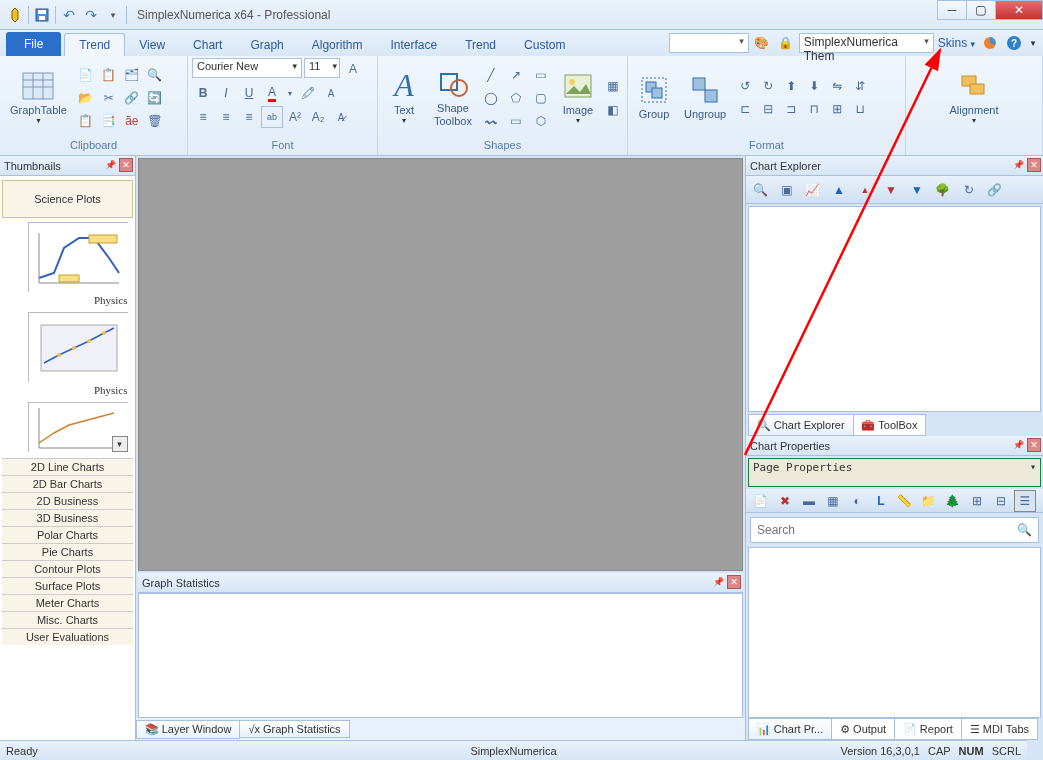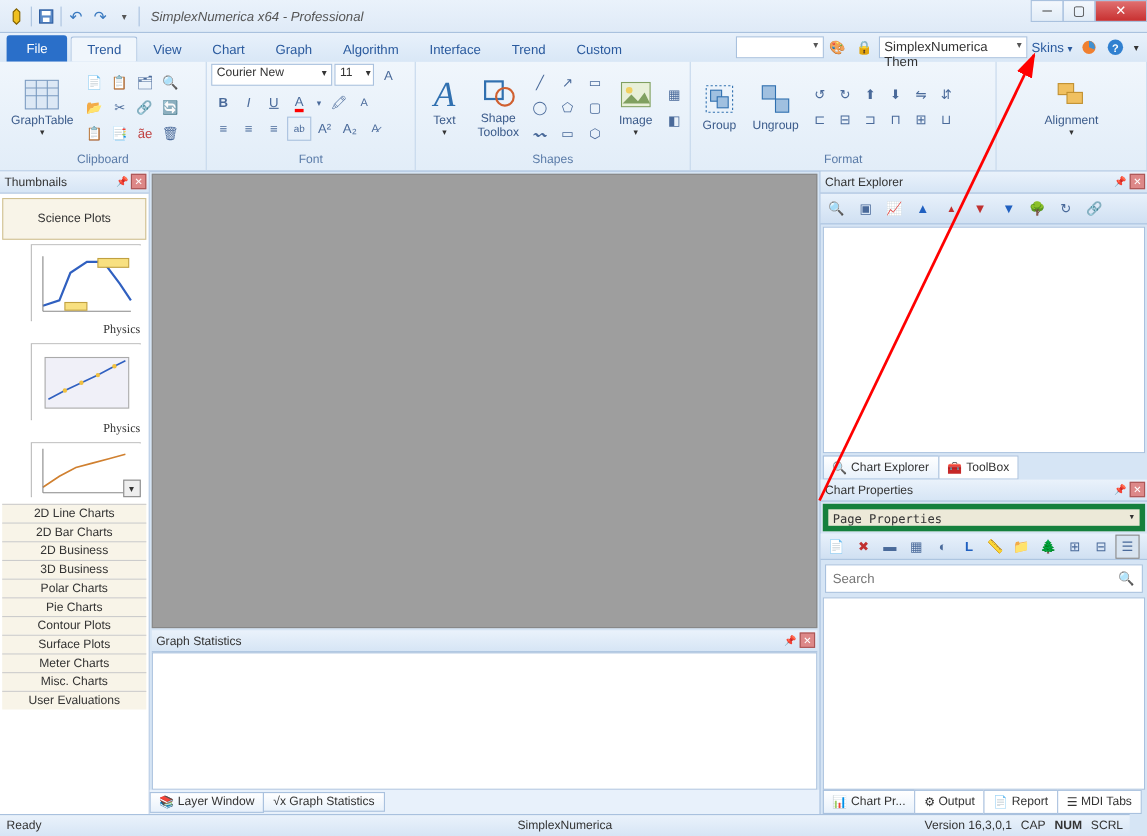--- a/index.html
+++ b/index.html
@@ -3,21 +3,21 @@
 <meta charset="utf-8">
 <style>
   * { box-sizing: border-box; margin:0; padding:0; }
   body { font-family: "Segoe UI", Tahoma, sans-serif; font-size:12px; background:#d6e5f5; width:1043px; height:760px; overflow:hidden; position:relative; color:#333; }
   
   
   .titlebar { height:30px; background:linear-gradient(#eaf2fb,#dfeaf7); border-bottom:1px solid #a9c1de; display:flex; align-items:center; padding:0 4px; position:relative; }
   .titlebar .qat { display:flex; align-items:center; gap:0px; }
   .titlebar .qat-item { width:22px; height:22px; display:flex; align-items:center; justify-content:center; cursor:pointer; }
   .titlebar .sep { width:1px; height:18px; background:#a9c1de; margin:0 2px; }
-  .titlebar .title { margin-left:8px; color:#555;font-style:italic; }
+  .titlebar .title { margin-left:8px; color:#555; }
   .winbtns { position:absolute; right:0; top:0; display:flex; }
   .winbtn { width:30px; height:20px; border:1px solid #a9c1de; background:linear-gradient(#f4f8fd,#e1ecf7); display:flex; align-items:center; justify-content:center; margin-left:-1px; cursor:pointer; font-family:Arial; }
   .winbtn.close { background:linear-gradient(#e07070,#c83030); color:#fff; width:48px; }
   
   
   .menutabs { height:26px; background:linear-gradient(#e8f1fb,#d9e7f6); display:flex; align-items:flex-end; padding-left:6px; position:relative; }
   .menubtn { padding:4px 14px; color:#2a5a9e; cursor:pointer; }
   .menubtn.file { background:#2a6fc9; color:#fff; border-radius:3px 3px 0 0; margin-right:3px; padding:5px 18px; }
   .menubtn.active { background:#f0f6fc; border:1px solid #a9c1de; border-bottom:none; border-radius:3px 3px 0 0; }
   .menutabs .right { position:absolute; right:4px; top:2px; display:flex; align-items:center; gap:2px; }
@@ -70,21 +70,21 @@
   
   .rightpanel { width:298px; display:flex; flex-direction:column; border-left:1px solid #a9c1de; }
   .explorer { flex:0 0 280px; display:flex; flex-direction:column; }
   .exptoolbar { height:28px; background:linear-gradient(#e8f1fb,#d0e0f2); border-bottom:1px solid #a9c1de; display:flex; align-items:center; padding:0 4px; gap:4px; }
   .expbody { flex:1; background:#fff; border:1px solid #a9c1de; margin:2px; }
   .exptabs { height:22px; display:flex; padding:0 2px; }
   .etab { padding:2px 8px; border:1px solid #a9c1de; background:#fff; font-size:11px; display:flex; align-items:center; gap:3px; cursor:pointer; margin-right:-1px;}
   .etab.act { background:linear-gradient(#fff,#e8f1fb); }
   
   .props { flex:1; display:flex; flex-direction:column; }
-  .propsdd { margin:2px; border:5px solid #15803d; background:#ece9d8; padding:2px 18px 0 4px; font-size:11px; font-family:monospace; position:relative; cursor:pointer;}
+  .propsdd { margin:2px; border:1px solid #15803d; background:#ece9d8; padding:2px 18px 12px 4px; font-size:11px; font-family:monospace; position:relative; cursor:pointer;}
   .propsdd::after { content:"▾"; position:absolute; right:4px; top:2px; font-size:10px;}
   .proptoolbar { height:24px; background:linear-gradient(#e8f1fb,#d0e0f2); display:flex; align-items:center; padding:0 4px; gap:2px; border-bottom:1px solid #a9c1de;}
   .searchbox { margin:4px; border:1px solid #a9c1de; background:#fff; height:26px; display:flex; align-items:center; padding:0 6px; position:relative;}
   .searchbox input { border:none; outline:none; flex:1; font-size:12px; color:#888; background:transparent;}
   .propbody { flex:1; background:#fff; border:1px solid #a9c1de; margin:0 2px;}
   .proptabs { height:22px; display:flex; padding:0 2px; }
   
   
   .statusbar { position:absolute; bottom:0; left:0; right:16px; height:20px; background:linear-gradient(#eaf2fb,#d6e5f5); border-top:1px solid #a9c1de; display:flex; align-items:center; padding:0 6px; font-size:11px; }
   .statusbar .scenter { position:absolute; left:50%; transform:translateX(-50%); }

